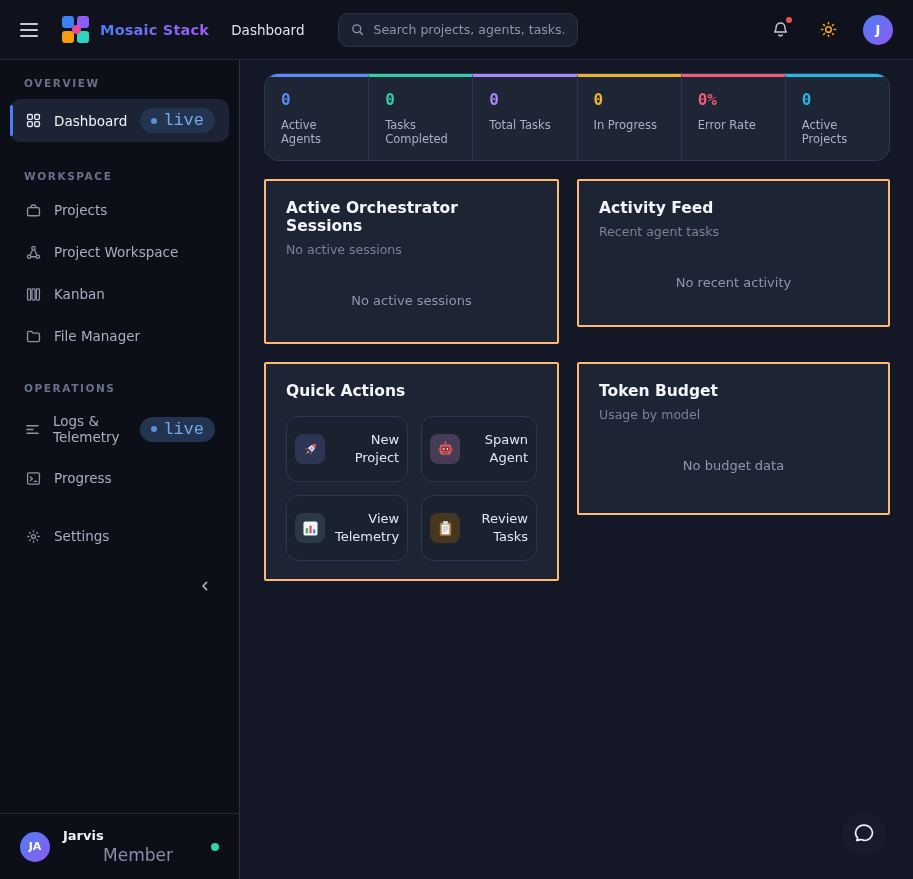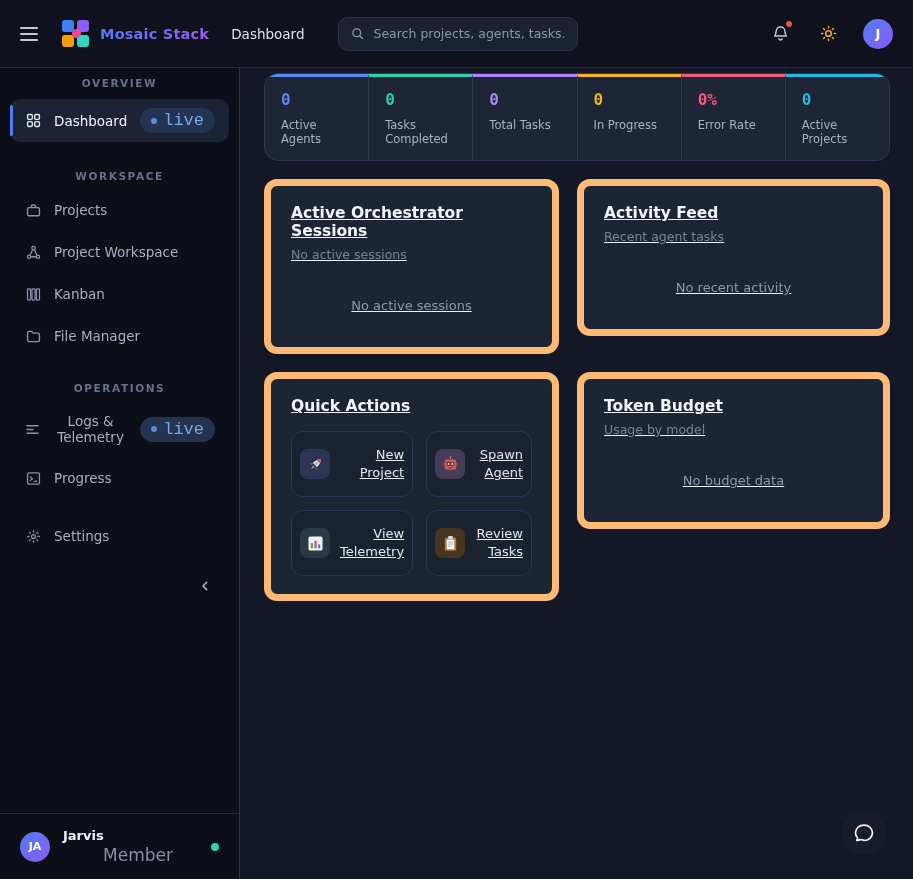--- a/index.html
+++ b/index.html
@@ -5,21 +5,21 @@
   * { margin:0; padding:0; box-sizing:border-box; }
   html,body { width:913px; height:879px; overflow:hidden; }
   body {
     font-family:"DejaVu Sans","Liberation Sans",sans-serif;
     background:#141826; color:#eef1f8; position:relative;
     -webkit-font-smoothing:antialiased;
   }
 
   
   .header {
-    position:absolute; top:0; left:0; right:0; height:68px;
+    position:absolute; top:0; left:0; right:0; height:60px;
     background:#0f121c; border-bottom:1px solid #232a3b;
     display:flex; align-items:center; padding:0 20px; z-index:5;
   }
   .hamburger { width:22px; height:22px; display:flex; flex-direction:column; justify-content:center; gap:4px; cursor:pointer; margin-right:20px; }
   .hamburger span { display:block; width:18px; height:2px; background:#c3cad8; border-radius:2px; }
   .logo { width:28px; height:28px; display:grid; grid-template-columns:12px 12px; grid-template-rows:12px 12px; gap:3px; position:relative; margin-right:10px; }
   .logo i { border-radius:3px; }
   .logo .sq1{ background:#3b82f6; } .logo .sq2{ background:#8b5cf6; }
   .logo .sq3{ background:#f59e0b; } .logo .sq4{ background:#2dd4bf; }
   .logo .dot { position:absolute; left:50%; top:50%; width:9px; height:9px; margin:-4.5px 0 0 -4.5px; background:#ec4899; border-radius:50%; }
@@ -49,21 +49,21 @@
     display:flex; align-items:center; justify-content:center;
     color:#fff; font-size:13px; font-weight:bold; cursor:pointer;
   }
 
   
   .sidebar {
     position:absolute; top:57px; left:0; bottom:0; width:240px;
     background:#0c0f18; border-right:1px solid #2b3244;
     display:flex; flex-direction:column;
   }
-  .nav { padding:12px 0 0; position:relative; flex:1;text-align:center; }
+  .nav { padding:12px 0 0; position:relative; flex:1; }
   .sec-label {
     font-size:10.5px; font-weight:bold; letter-spacing:1.6px;
     color:#68718a; padding:8px 24px 8px; 
   }
   .nav-item {
     display:flex; align-items:center; gap:12px;
     margin:2px 10px 6px; padding:9px 14px; border-radius:10px;
     color:#a7afc2; font-size:13.5px; cursor:pointer; position:relative;
     text-decoration:none;
   }
@@ -114,23 +114,22 @@
     font-family:"DejaVu Sans Mono","Liberation Mono",monospace;
     font-size:16px; font-weight:bold; color:var(--c,#4d7ef7);
   }
   .stat .l { font-size:11.5px; color:#a9b1c4; margin-top:9px; }
 
   .cards {
     display:grid; grid-template-columns:295px 1fr; gap:18px;
     margin-top:18px; align-items:start;
   }
   .card {
-    background:#1d2534; border:7px solid #fdba74; border-radius:13px;
+    background:#1d2534; border:2px solid #fdba74; border-radius:2px;
     padding:18px 20px;
-    text-decoration:underline;
   }
   .card.h148 { min-height:148px; }
   .card.h153 { min-height:153px; }
   .card-title { font-size:15.5px; font-weight:bold; color:#f3f5fb; }
   .card-sub { font-size:12.5px; color:#78829a; margin-top:7px; }
   .card-empty { text-align:center; font-size:13px; color:#8d97ad; padding:36px 0 16px; }
 
   .qa-grid { display:grid; grid-template-columns:1fr 1fr; gap:13px; margin-top:16px; }
   .qa-btn {
     display:flex; align-items:center; justify-content:center; gap:10px;

